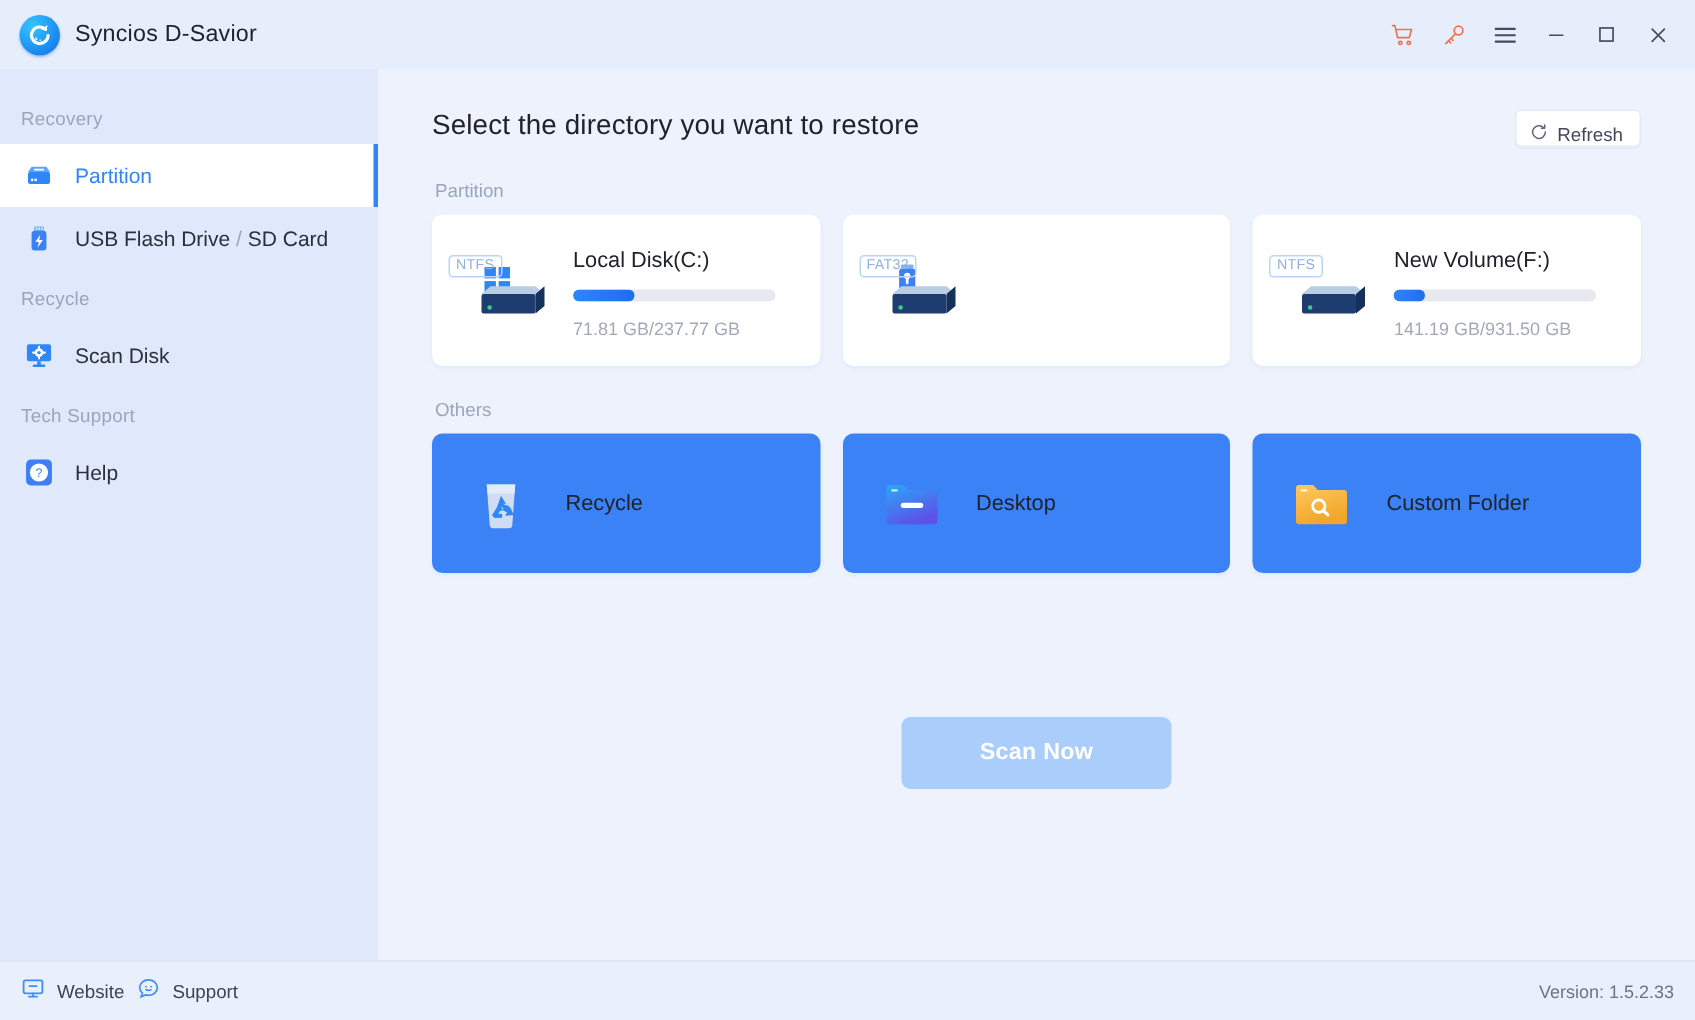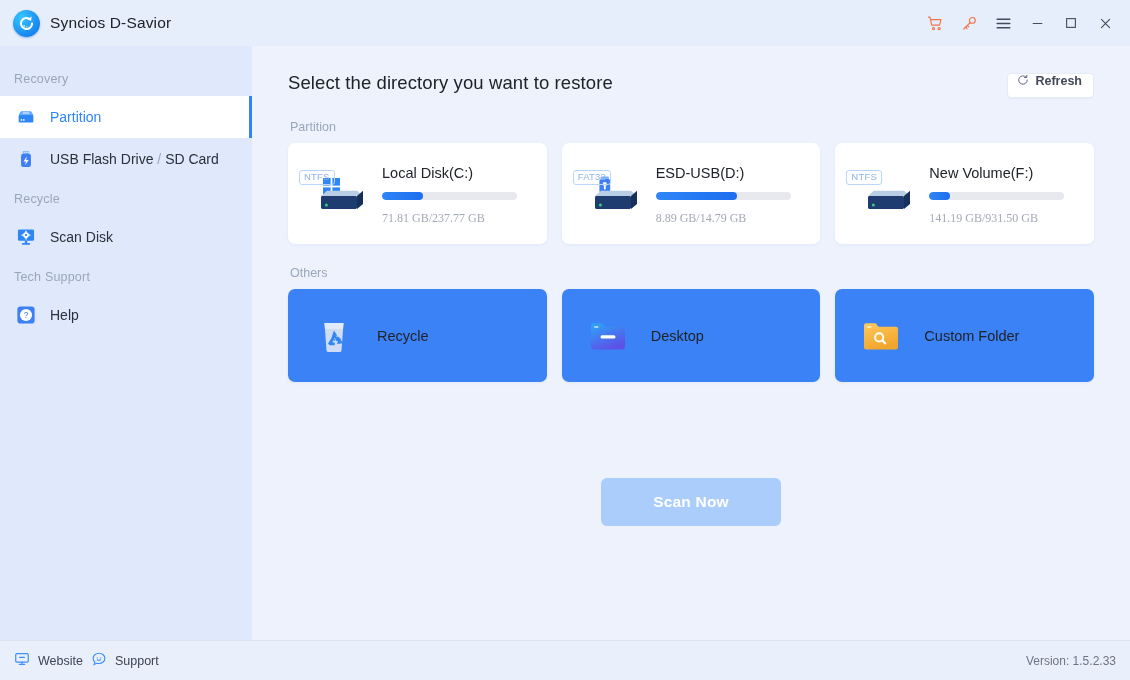--- a/index.html
+++ b/index.html
@@ -89,25 +89,24 @@
   }
   .page-title {
     font-size: 18.5px; color: #20232a; font-weight: 400;
     letter-spacing: .1px;
   }
   .refresh-btn {
     margin-left: auto; margin-top: 1px;
     background: #ffffff; border: 1px solid #e4ebf6;
     border-radius: 4px;
     height: 25px; padding: 0 11px 0 9px;
-    display: flex; align-items: flex-start; gap: 6px;
+    display: flex; align-items: flex-end; gap: 6px;
     font-size: 12.5px; color: #42485a;
     cursor: default;
     box-shadow: 0 1px 1px rgba(40,70,130,.04);
-    font-weight: bold;
   }
 
   .sec-label {
     font-size: 12.5px; color: #9aa6bd;
     margin: 22px 0 9px 2px;
   }
   .card-row { display: flex; gap: 15px; }
 
   .disk-card {
     flex: 1 1 0; height: 101px;
@@ -128,21 +127,21 @@
   .disk-info { flex: 1 1 auto; padding-left: 14px; padding-top: 4px; }
   .disk-name { font-size: 14.5px; color: #20232a; margin-bottom: 11px; }
   .bar {
     width: 135px; height: 8px; border-radius: 4px;
     background: #e7e9ee; overflow: hidden; margin-bottom: 11px;
   }
   .bar > i {
     display: block; height: 100%; border-radius: 4px;
     background: linear-gradient(90deg, #2f86f6 0%, #1d6df0 100%);
   }
-  .disk-size { font-size: 12px; color: #a3a9b8; font-family: Liberation Serif, serif; }
+  .disk-size { font-size: 12px; color: #a3a9b8; }
 
   .other-card {
     flex: 1 1 0; height: 93px;
     background: #3b82f6; border-radius: 7px;
     box-shadow: 0 1px 3px rgba(70,110,180,.07);
     display: flex; align-items: center;
     padding-left: 26px; gap: 23px;
     cursor: default;
   }
   .other-ico { width: 40px; flex: 0 0 40px; display: flex; align-items: center; justify-content: center; }
@@ -338,27 +337,20 @@
               <rect x="13.6" y="2.4" width="8.4" height="2.8" rx=".8" fill="#7ab4fb"></rect>
               <rect x="12.4" y="5" width="10.8" height="14" rx="2" fill="#3d7ff5"></rect>
               <circle cx="17.8" cy="10" r="2.1" fill="#ffffff"></circle>
               <rect x="16.9" y="10.6" width="1.8" height="5" rx=".9" fill="#ffffff"></rect>
               <path d="M8 22 L14 16.8 H44 L50 22 Z" fill="#b9cde4"></path>
               <rect x="8" y="22" width="36" height="13" rx="1.4" fill="#1f3c70"></rect>
               <path d="M44 22 L50 16.8 V30 L44 35 Z" fill="#16305c"></path>
               <circle cx="13.4" cy="31" r="1.5" fill="#35d07f"></circle>
             </svg>
           </span>
-          <div class="disk-info">
-            <div class="disk-name">ESD-USB(D:)</div>
-            <div class="bar">
-                <i style="width: 60%;"></i>
-              </div>
-            <div class="disk-size">8.89 GB/14.79 GB</div>
-          </div>
         </div>
 
         <div class="disk-card">
           <span class="fs-badge">NTFS</span>
           <span class="disk-ico">
             <svg width="52" height="46" viewBox="0 0 52 46">
               <path d="M8 22 L14 16.8 H44 L50 22 Z" fill="#b9cde4"></path>
               <rect x="8" y="22" width="36" height="13" rx="1.4" fill="#1f3c70"></rect>
               <path d="M44 22 L50 16.8 V30 L44 35 Z" fill="#16305c"></path>
               <circle cx="13.4" cy="31" r="1.5" fill="#35d07f"></circle>

